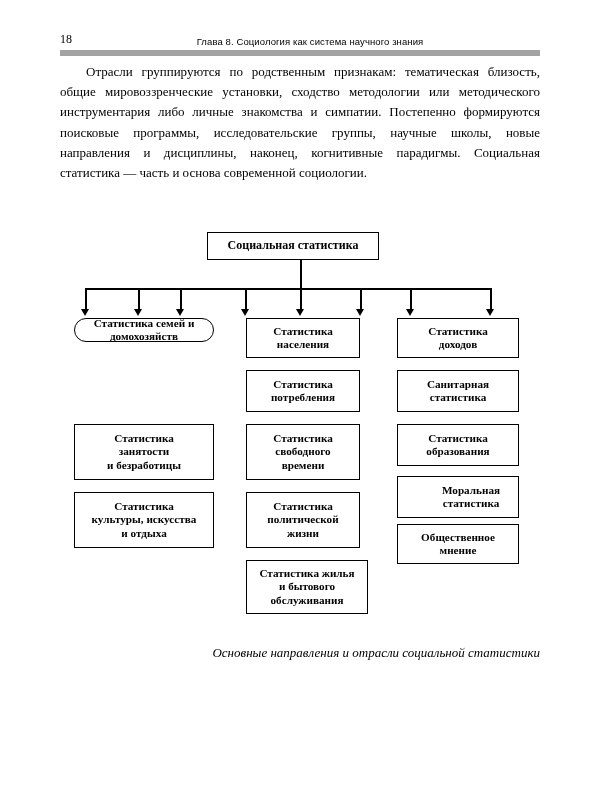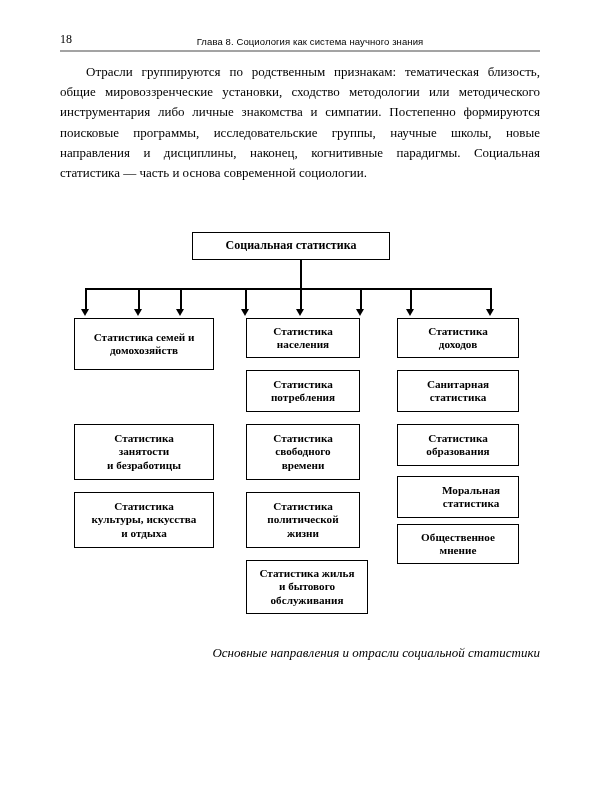--- a/index.html
+++ b/index.html
@@ -22,21 +22,21 @@
     height: 800px;
   }
   
   .header-row {
     position: absolute;
     left: 60px;
     top: 32px;
     width: 480px;
     display: flex;
     align-items: flex-end;
-    border-bottom: 2px solid #a3a3a3;
+    border-bottom: 6px solid #a3a3a3;
     padding-bottom: 3px;
   }
   .page-number {
     font-family: "Liberation Serif", serif;
     font-size: 12px;
     width: 40px;
   }
   .header-title {
     flex: 1;
     text-align: center;
@@ -115,21 +115,21 @@
 
   <div class="header-row">
     <div class="page-number">18</div>
     <div class="header-title">Глава 8. Социология как система научного знания</div>
   </div>
 
   <div class="body-text">Отрасли группируются по родственным признакам: тематическая близость, общие мировоззренческие установки, сходство методологии или методического инструментария либо личные знакомства и симпатии. Постепенно формируются поисковые программы, исследовательские группы, научные школы, новые направления и дисциплины, наконец, когнитивные парадигмы. Социальная статистика — часть и основа современной социологии.</div>
 
   <div class="diagram">
 
-    <div class="node root" style="left:132px; top:14px; width:198px; height:28px;">
+    <div class="node root" style="left:147px; top:14px; width:172px; height:28px;">
       <span>Социальная статистика</span>
     </div>
 
     <div class="line-v" style="left:240px; top:42px; height:28px;"></div>
 
     <div class="line-h" style="left:25px; top:70px; width:405px;"></div>
 
     <div class="line-v" style="left:25px; top:70px; height:23px;"></div>
     <div class="arrow" style="left:20.5px; top:91px;"></div>
 
@@ -147,21 +147,21 @@
 
     <div class="line-v" style="left:300px; top:70px; height:23px;"></div>
     <div class="arrow" style="left:295.5px; top:91px;"></div>
 
     <div class="line-v" style="left:350px; top:70px; height:23px;"></div>
     <div class="arrow" style="left:345.5px; top:91px;"></div>
 
     <div class="line-v" style="left:430px; top:70px; height:23px;"></div>
     <div class="arrow" style="left:425.5px; top:91px;"></div>
 
-    <div class="node" style="left:14px; top:100px; width:140px; height:52px;">
+    <div class="node" style="left:14px; top:100px; width:140px; height:24px;border-radius:12px;">
       <span>Статистика семей и
 домохозяйств</span>
     </div>
     <div class="node" style="left:14px; top:206px; width:140px; height:56px;">
       <span>Статистика
 занятости
 и безработицы</span>
     </div>
     <div class="node" style="left:14px; top:274px; width:140px; height:56px;">
       <span>Статистика

